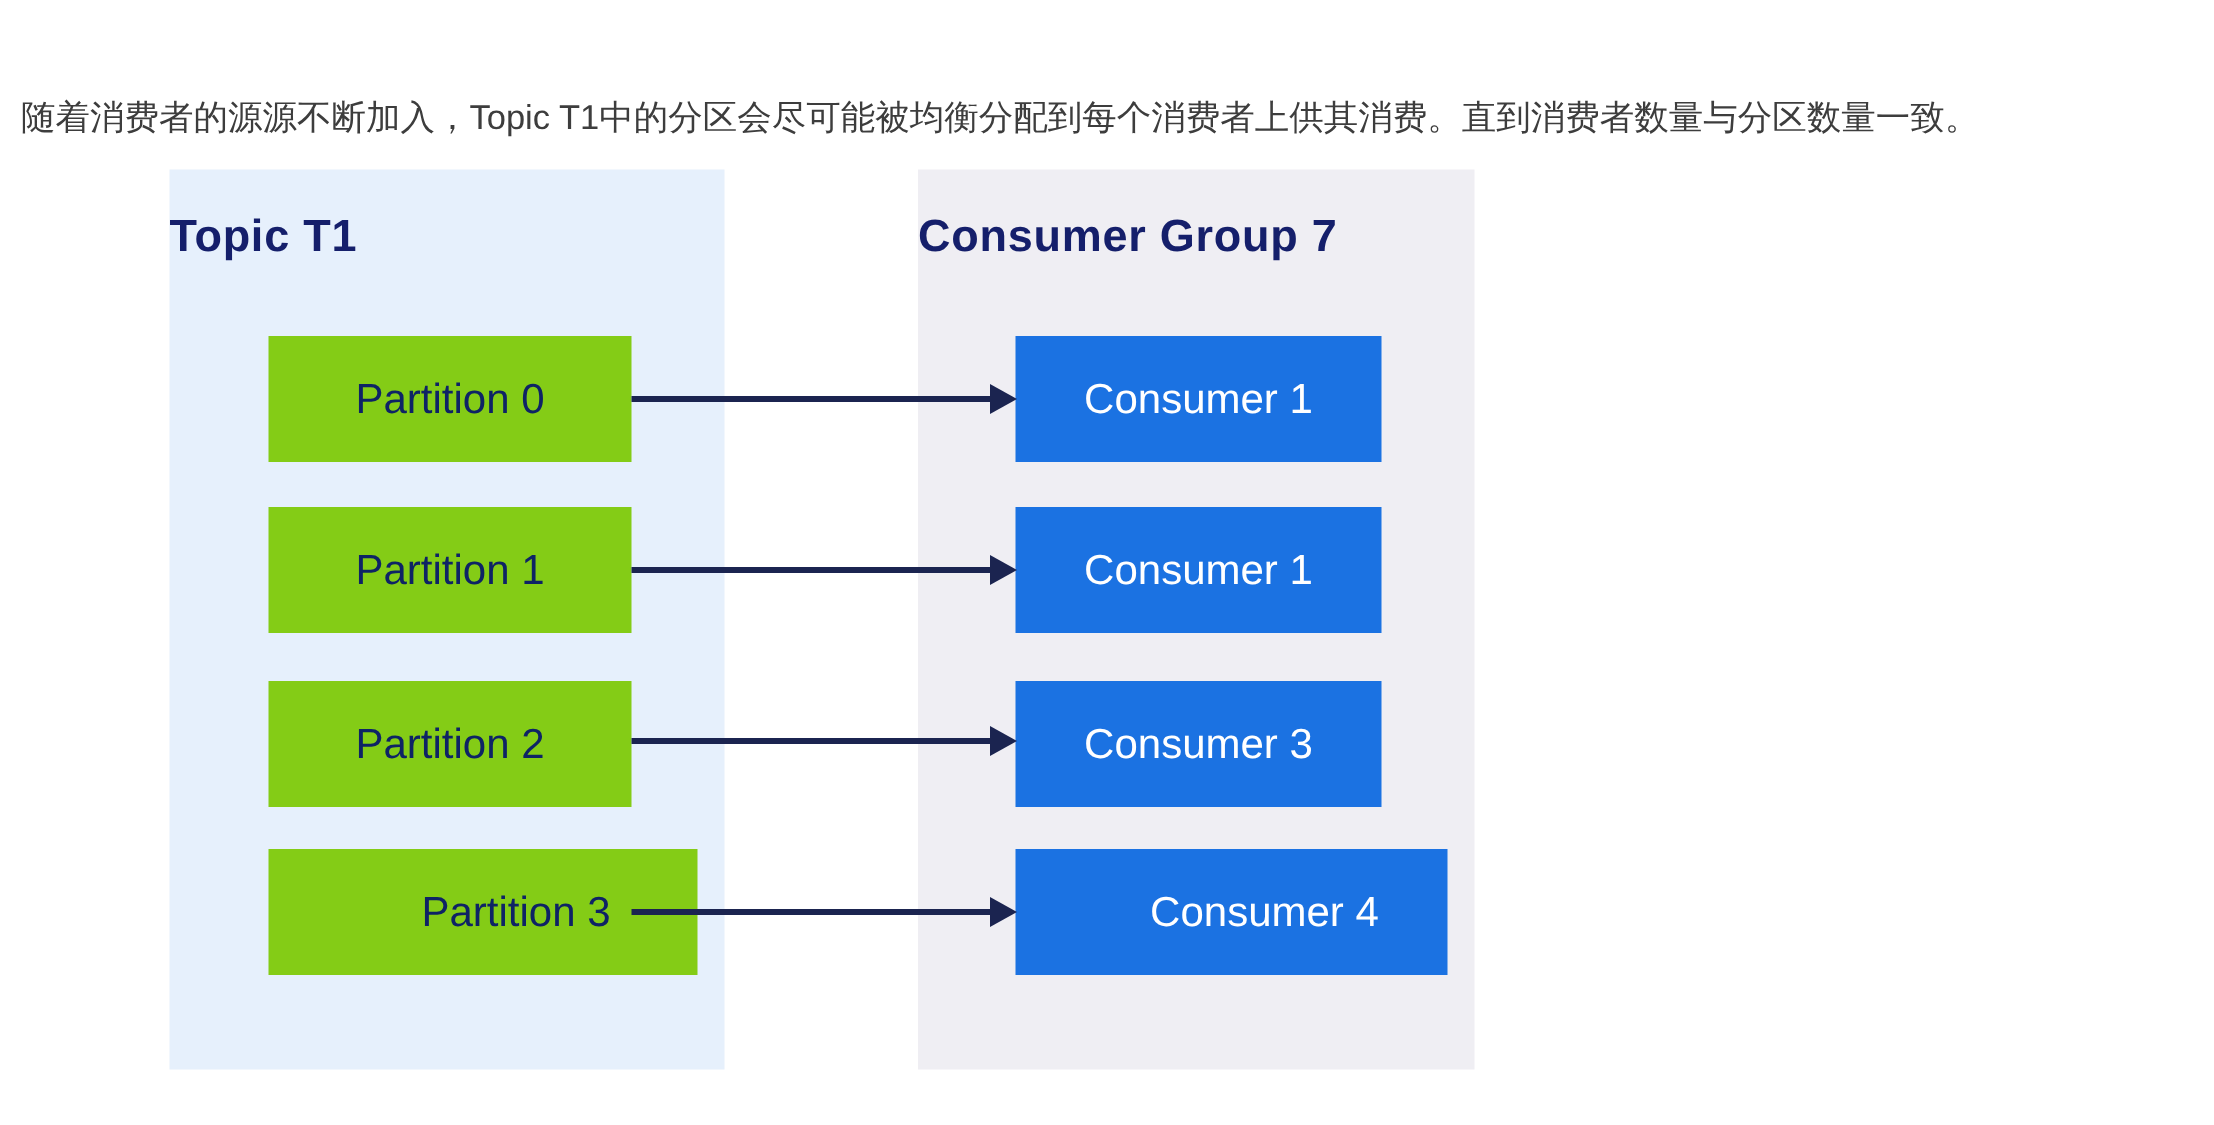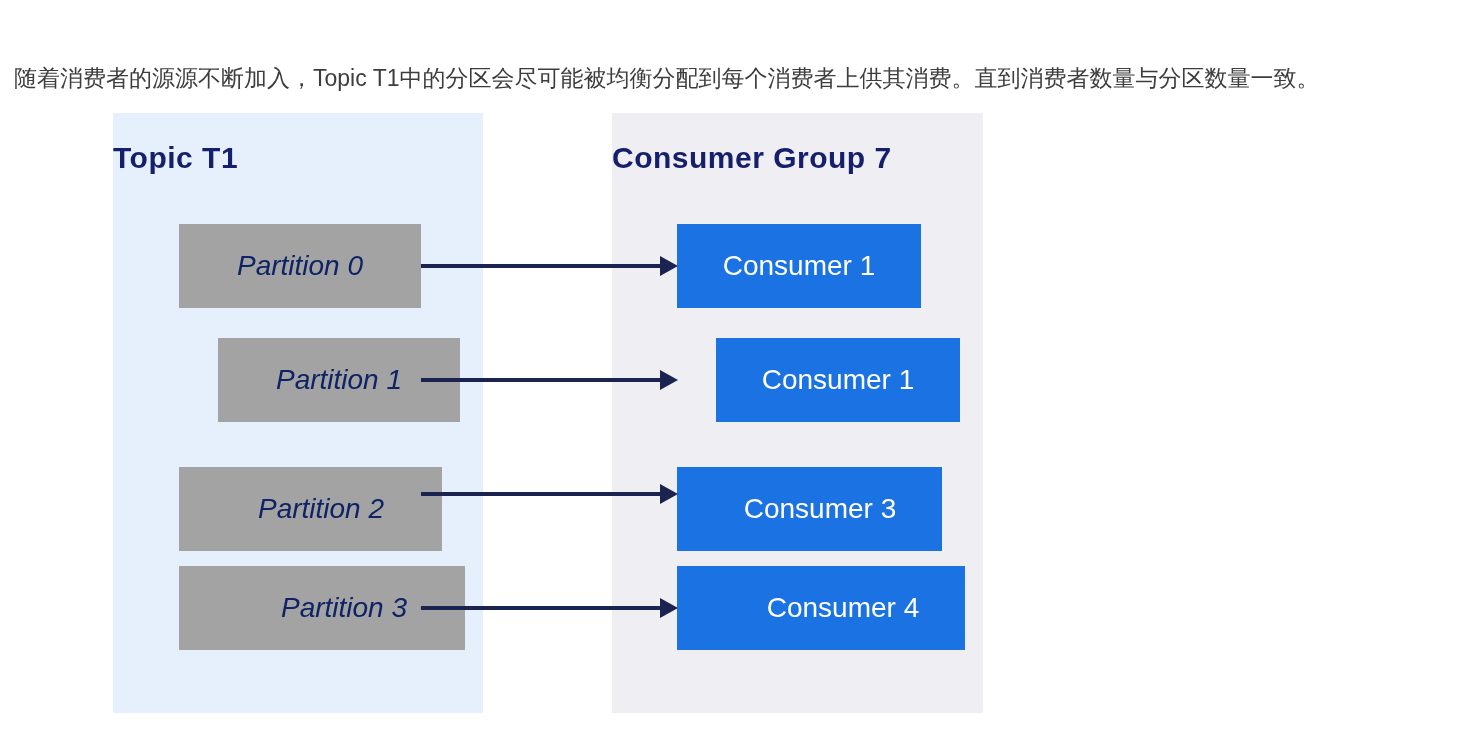--- a/index.html
+++ b/index.html
@@ -54,33 +54,32 @@
     position: absolute;
     width: 242px;
     height: 84px;
     display: flex;
     align-items: center;
     justify-content: center;
     font-size: 28px;
   }
   .node-partition {
     left: 66px;
-    background: #a3a3a3;
+    background: #84cc16;
     color: #0e2365;
-    font-style: italic;
   }
   .node-consumer {
     left: 65px;
     width: 244px;
     background: #1b72e2;
     color: #ffffff;
   }
   .row-0 { top: 111px; }
-  .row-1 { top: 225px; margin-left: 39px; }
-  .row-2 { top: 354px; padding-left: 21px; }
+  .row-1 { top: 225px; }
+  .row-2 { top: 341px; }
   .row-3 { top: 453px; padding-left: 44px; }
   .arrow {
     position: absolute;
     left: 421px;
     width: 257px;
     height: 20px;
     pointer-events: none;
   }
   .arrow .shaft {
     position: absolute;

